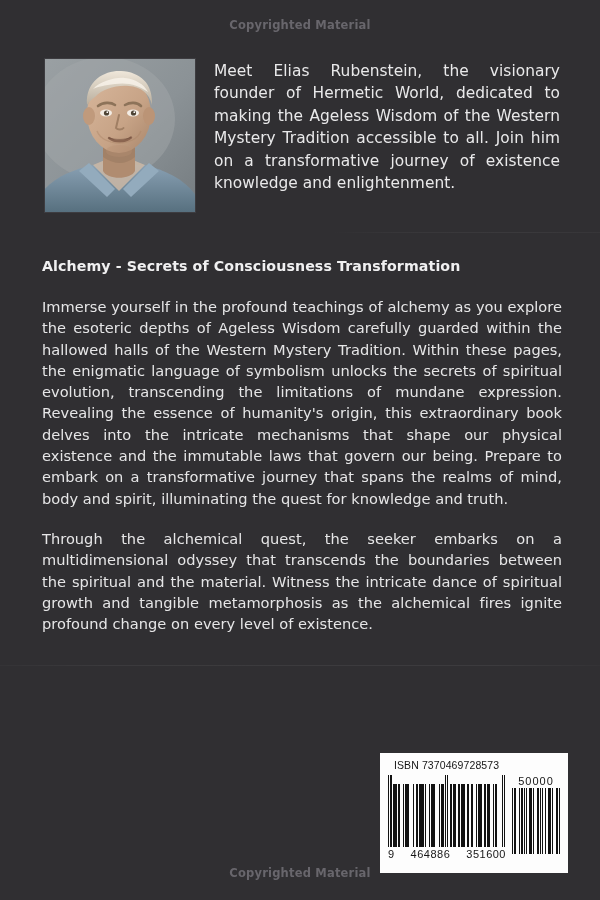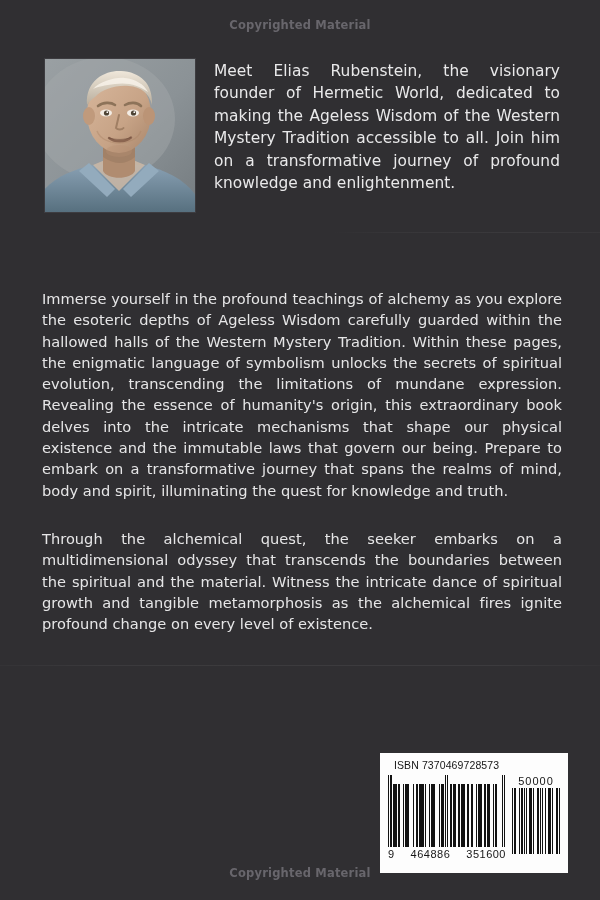--- a/index.html
+++ b/index.html
@@ -93,21 +93,21 @@
     position: absolute;
     left: 42px;
     width: 520px;
     font-size: 14.6px;
     line-height: 21.3px;
     color: #e6e6e7;
     text-align: justify;
     text-align-last: left;
     letter-spacing: 0.02px;
   }
-  .para-1 { top: 288px; }
+  .para-1 { top: 296px; }
   .para-2 { top: 528px; }
 
   
   .barcode-box {
     position: absolute;
     left: 380px;
     top: 753px;
     width: 188px;
     height: 120px;
     background: #fdfdfd;
@@ -231,23 +231,24 @@
         <path d="M 74 56 L 71 69 C 72.5 71 77 71 78.5 69" stroke="#a07f64" stroke-width="2" fill="none" stroke-linecap="round"></path>
 
         <path d="M 64 79 C 70 83.5 80 83.5 86 78.5" stroke="#8b6550" stroke-width="2.4" fill="none" stroke-linecap="round"></path>
         <path d="M 64 79 C 70 81 80 81 86 78.5" stroke="#6e4d3c" stroke-width="1" fill="none" opacity="0.6"></path>
 
         <path d="M 52 72 C 58 88 90 88 96 72" stroke="#ab8569" stroke-width="1.4" fill="none" opacity="0.45"></path>
         <ellipse cx="74" cy="92" rx="13" ry="6" fill="#b68f72" opacity="0.35"></ellipse>
       </svg>
     </div>
 
-    <div class="author-bio">Meet Elias Rubenstein, the visionary founder of Hermetic World, dedicated to making the Ageless Wisdom of the Western Mystery Tradition accessible to all. Join him on a transformative journey of profound knowledge and enlightenment.</div>
+    <div class="author-bio">Meet Elias Rubenstein, the visionary founder of Hermetic World, dedicated to making the Ageless Wisdom of the Western Mystery Tradition accessible to all. Join him on a transformative journey of existence knowledge and enlightenment.</div>
   </div>
 
+  <div class="headline">Alchemy - Secrets of Consciousness Transformation</div>
 
   <div class="body-copy para-1">Immerse yourself in the profound teachings of alchemy as you explore the esoteric depths of Ageless Wisdom carefully guarded within the hallowed halls of the Western Mystery Tradition. Within these pages, the enigmatic language of symbolism unlocks the secrets of spiritual evolution, transcending the limitations of mundane expression. Revealing the essence of humanity's origin, this extraordinary book delves into the intricate mechanisms that shape our physical existence and the immutable laws that govern our being. Prepare to embark on a transformative journey that spans the realms of mind, body and spirit, illuminating the quest for knowledge and truth.</div>
 
   <div class="body-copy para-2">Through the alchemical quest, the seeker embarks on a multidimensional odyssey that transcends the boundaries between the spiritual and the material. Witness the intricate dance of spiritual growth and tangible metamorphosis as the alchemical fires ignite profound change on every level of existence.</div>
 
   <div class="hair-rule rule-lower"></div>
 
   <div class="barcode-box">
     <div class="isbn-text">ISBN 7370469728573</div>
 

